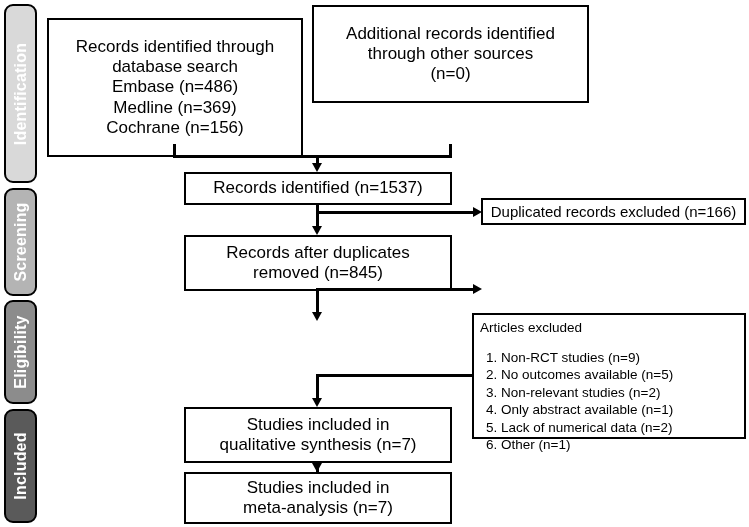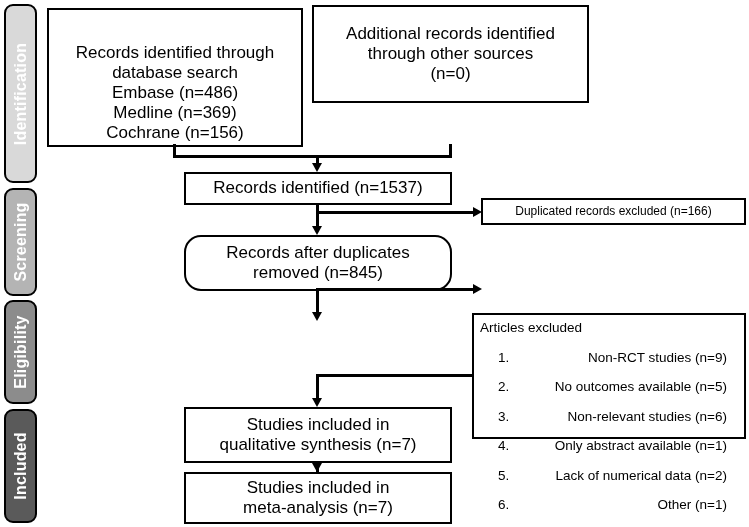--- a/index.html
+++ b/index.html
@@ -14,30 +14,30 @@
               transform:translate(-50%,-50%) rotate(-90deg);
               transform-origin:center center;white-space:nowrap;
               color:#ffffff;font-weight:bold;font-size:16px;
               letter-spacing:.2px;line-height:1;}
 
   
   .box{position:absolute;border:2.5px solid #000;background:#fff;
        box-sizing:border-box;display:flex;align-items:center;
        justify-content:center;text-align:center;font-size:17px;
        line-height:1.18;padding:2px 4px;}
-  .box.small{font-size:12px;line-height:1.14;}
+  .box.small{font-size:15px;line-height:1.14;}
   .box .txt{display:block;white-space:pre-line;}
 
   
   .listbox{position:absolute;border:2.5px solid #000;background:#fff;
            box-sizing:border-box;font-size:13.5px;line-height:1.3;
            padding:4px 5px 3px 6px;text-align:left;}
   .listbox .hdr{display:block;margin-bottom:12px;}
   .listbox ol{margin:0;padding-left:21px;list-style:decimal;}
-  .listbox ol li{margin:12px;padding:0;text-align:right;}
+  .listbox ol li{margin:0;padding:0;}
 
   
   .ln{position:absolute;background:#000;}
   .hln{height:3px;}
   .vln{width:3px;}
   .arrow-d{position:absolute;width:0;height:0;
            border-left:5.5px solid transparent;border-right:5.5px solid transparent;
            border-top:9px solid #000;}
   .arrow-r{position:absolute;width:0;height:0;
            border-top:5.5px solid transparent;border-bottom:5.5px solid transparent;
@@ -57,21 +57,21 @@
   </div>
 
   <div class="stage" style="left:4px;top:300px;width:33px;height:104px;background:#8c8c8c;">
     <span class="lbl">Eligibility</span>
   </div>
 
   <div class="stage" style="left:4px;top:409px;width:33px;height:114px;background:#5a5a5a;">
     <span class="lbl">Included</span>
   </div>
 
-  <div class="box" style="left:47px;top:8px;width:256px;height:139px;align-items:flex-end;">
+  <div class="box" style="left:47px;top:18px;width:256px;height:139px;">
     <span class="txt">Records identified through
 database search
 Embase (n=486)
 Medline (n=369)
 Cochrane (n=156)</span>
   </div>
 
   <div class="box" style="left:312px;top:5px;width:277px;height:98px;">
     <span class="txt">Additional records identified
 through other sources
@@ -86,21 +86,21 @@
 
   <div class="box" style="left:184px;top:172px;width:268px;height:33px;">
     <span class="txt">Records identified (n=1537)</span>
   </div>
 
   <div class="ln vln" style="left:316px;top:205px;height:24px;"></div>
   <div class="arrow-d" style="left:312px;top:226px;"></div>
   <div class="ln hln" style="left:316px;top:211px;width:162px;"></div>
   <div class="arrow-r" style="left:473px;top:207px;"></div>
 
-  <div class="box" style="left:184px;top:235px;width:268px;height:56px;border-radius:17px;">
+  <div class="box" style="left:184px;top:235px;width:268px;height:56px;">
     <span class="txt">Records after duplicates
 removed (n=845)</span>
   </div>
 
   <div class="ln vln" style="left:316px;top:291px;height:24px;"></div>
   <div class="arrow-d" style="left:312px;top:312px;"></div>
   <div class="ln hln" style="left:316px;top:288px;width:162px;"></div>
   <div class="arrow-r" style="left:473px;top:284px;"></div>
 
 
@@ -125,20 +125,20 @@
   <div class="box small" style="left:481px;top:198px;width:265px;height:27px;">
     <span class="txt">Duplicated records excluded (n=166)</span>
   </div>
 
 
   <div class="listbox" style="left:472px;top:313px;width:274px;height:126px;">
     <span class="hdr">Articles excluded</span>
     <ol>
       <li>Non-RCT studies (n=9)</li>
       <li>No outcomes available (n=5)</li>
-      <li>Non-relevant studies (n=6)</li>
+      <li>Non-relevant studies (n=2)</li>
       <li>Only abstract available (n=1)</li>
       <li>Lack of numerical data (n=2)</li>
       <li>Other (n=1)</li>
     </ol>
   </div>
 
 </div>
 
 </body></html>

